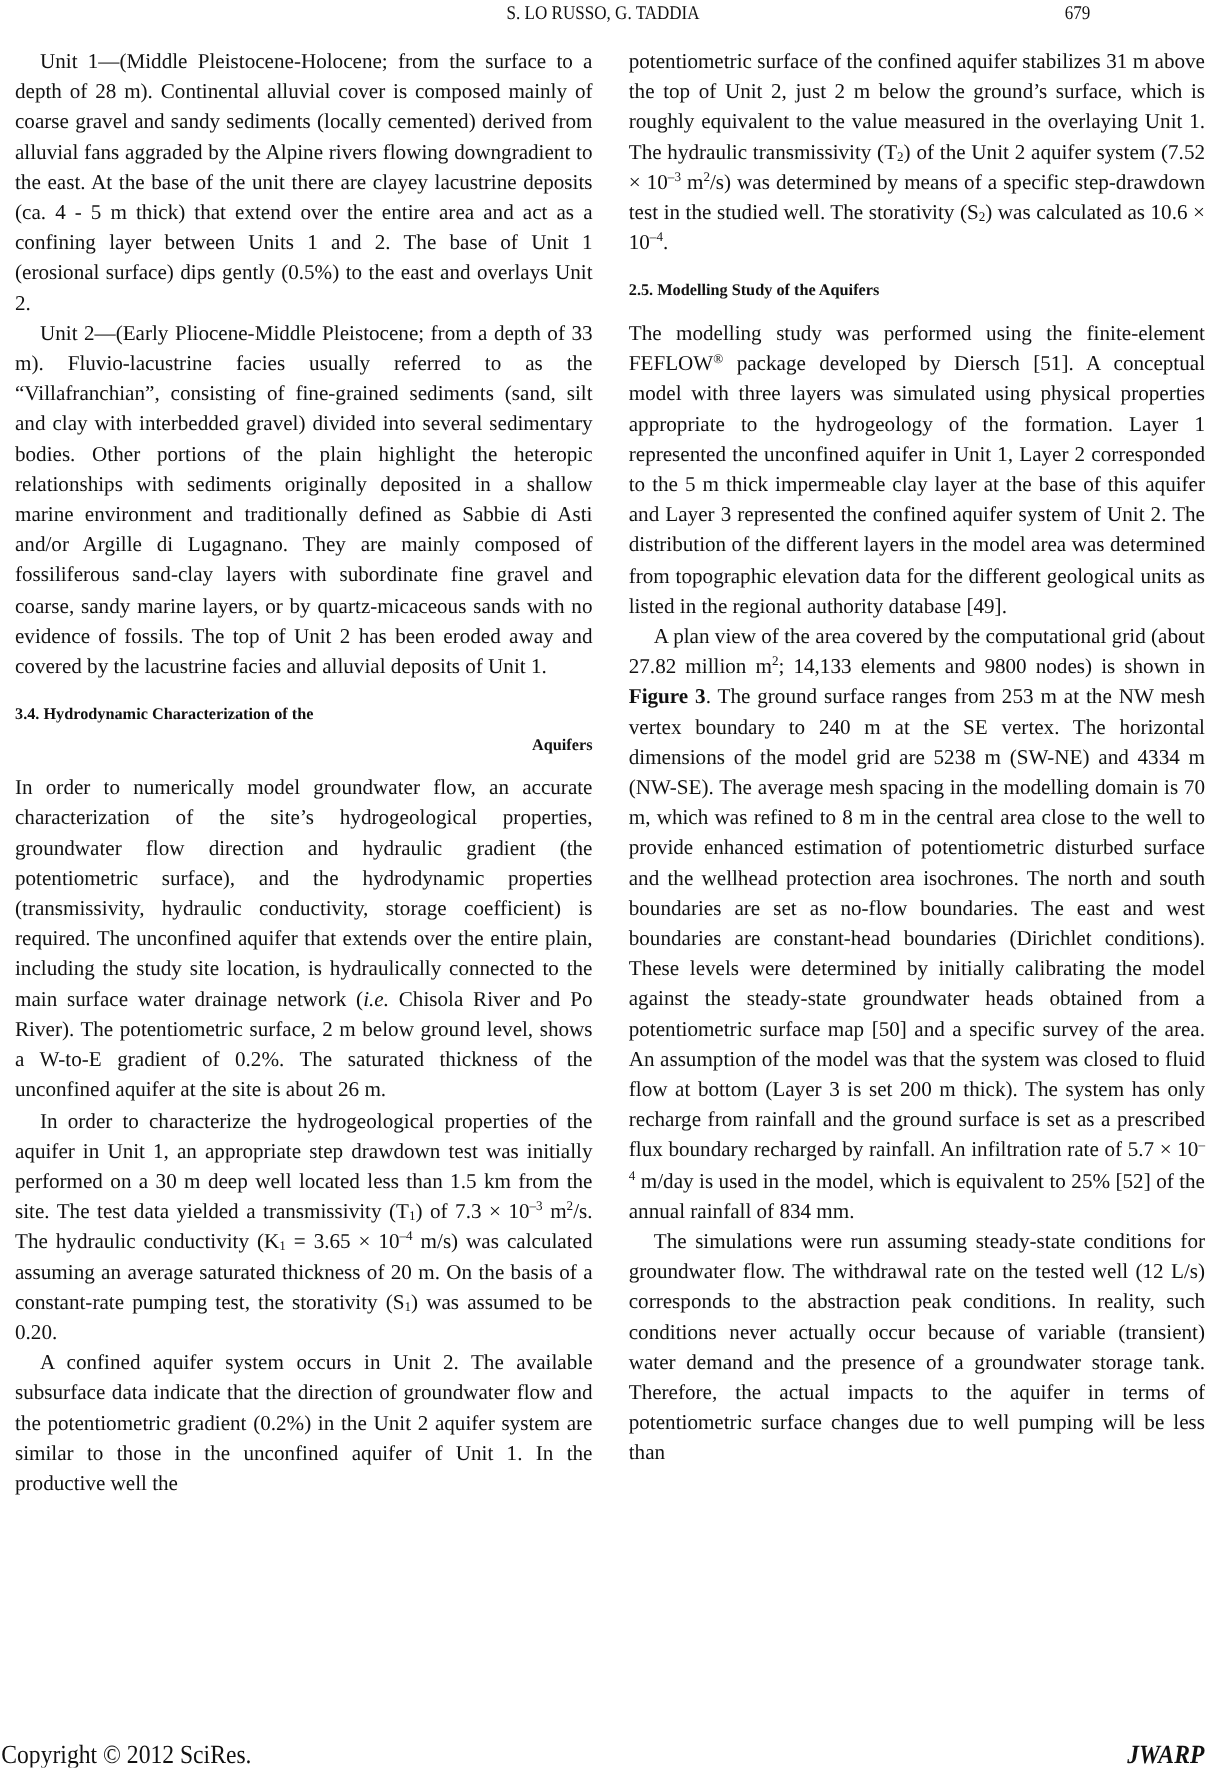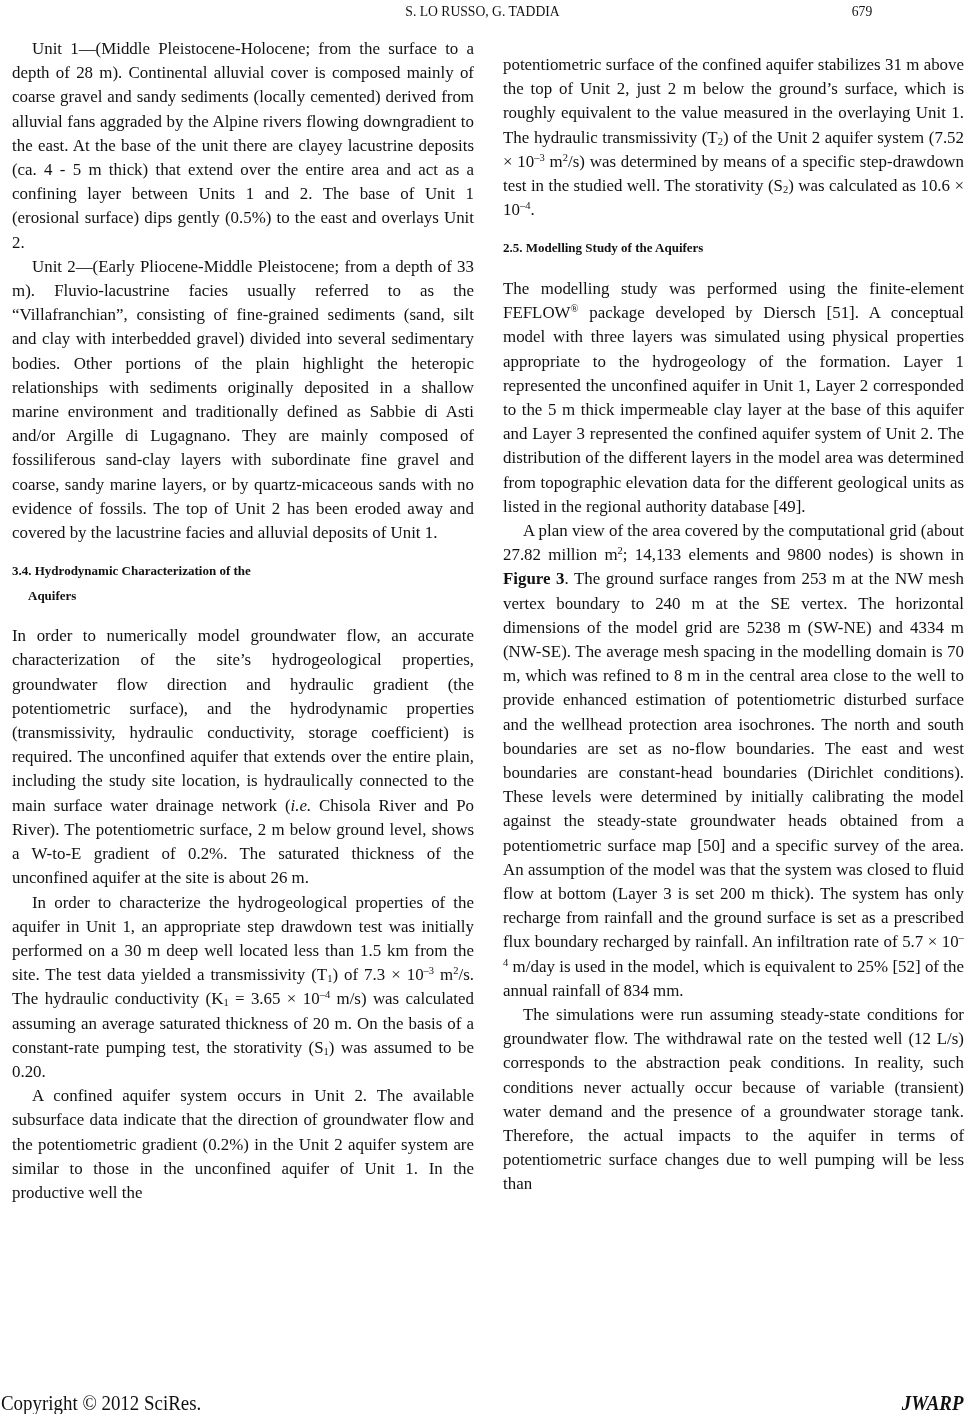--- a/index.html
+++ b/index.html
@@ -55,35 +55,35 @@
     .col-right {
       left: 503px;
       width: 461px;
     }
     .para {
       margin: 0;
       text-indent: 20px;
     }
     .para.noindent {
       text-indent: 0;
-      margin-top: 16px;
     }
     .heading {
       font-weight: bold;
       font-size: 13px;
       line-height: 24.5px;
       margin: 14px 0 10px 0;
       text-align: left;
     }
     .heading .hnum {
       display: inline-block;
     }
     .heading .hline2 {
       display: block;
       padding-left: 16px;
+      text-align: right;
     }
     sup, sub {
       font-size: 10.5px;
       line-height: 0;
     }
     sup { vertical-align: 6px; }
     sub { vertical-align: -2px; }
     .footer {
       position: absolute;
       top: 1391px;

